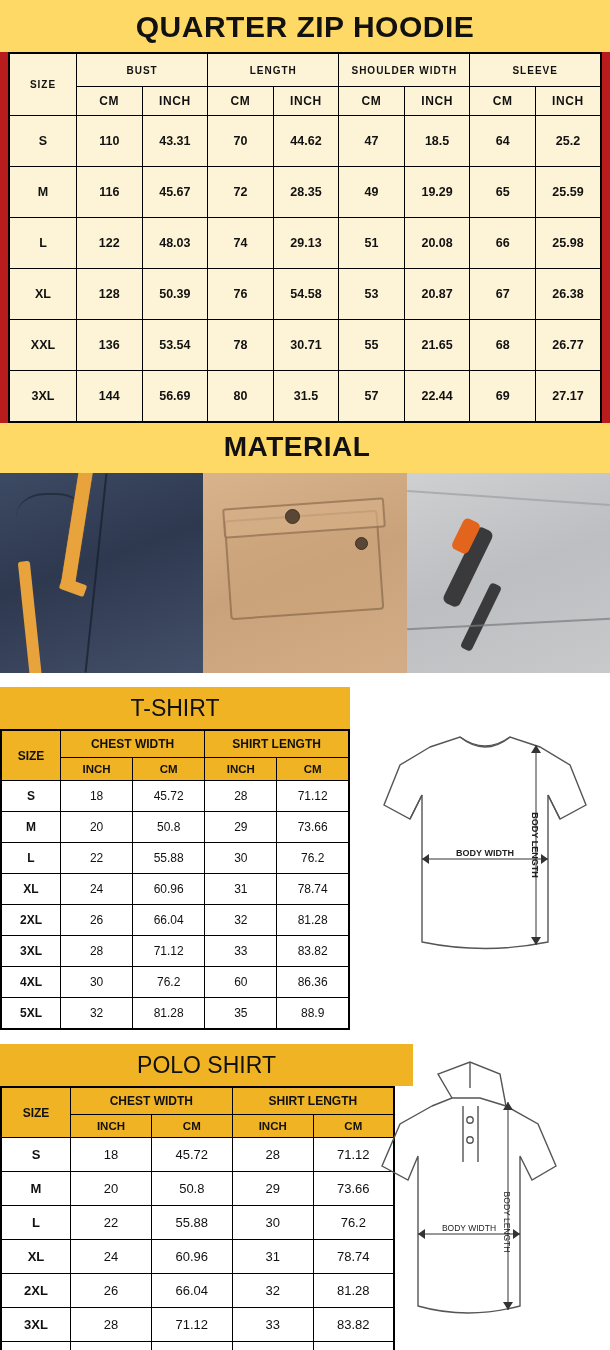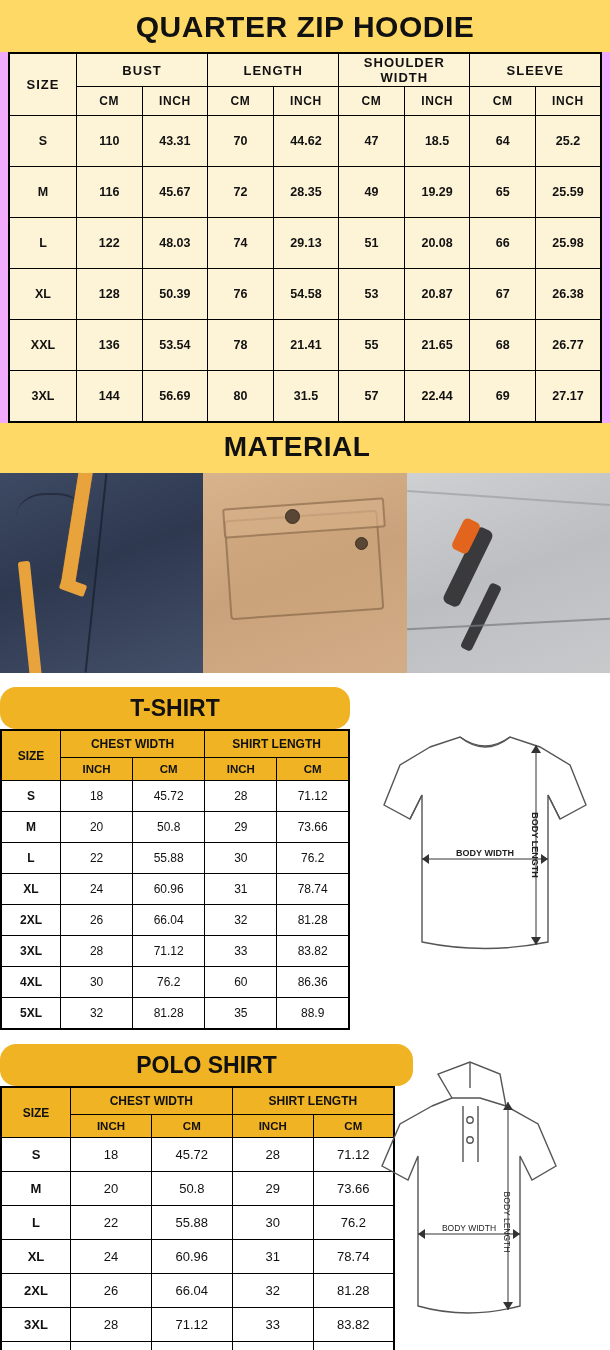--- a/index.html
+++ b/index.html
@@ -6,21 +6,21 @@
   body{
     width:610px;
     background:#ffffff;
     font-family:"Liberation Sans", sans-serif;
     color:#1a1a1a;
     -webkit-font-smoothing:antialiased;
   }
   .page{width:610px;position:relative;}
 
   
-  .hoodie-block{background:#f0abfc;padding:0;}
+  .hoodie-block{background:#b91c1c;padding:0;}
   .title-bar{
     background:#ffd966;
     text-align:center;
     font-weight:bold;
     letter-spacing:.5px;
   }
   .hoodie-title{
     font-size:30px;
     padding:10px 0 8px 0;
     color:#111;
@@ -36,21 +36,21 @@
   .hoodie-table td,.hoodie-table th{
     border:1px solid #000;
     text-align:center;
     font-size:12px;
     font-weight:bold;
     color:#111;
     padding:0;
   }
   .hoodie-table .hdr td{
     height:32px;
-    font-size:13px;
+    font-size:10px;
     letter-spacing:1px;
   }
   .hoodie-table .sub td{
     height:28px;
     font-size:12px;
     letter-spacing:.6px;
   }
   .hoodie-table .body td{
     height:50px;
     font-weight:bold;
@@ -110,21 +110,21 @@
     position:absolute;left:50px;top:46px;width:18px;height:34px;
     background:#e2641d;border-radius:5px;transform:rotate(26deg);
   }
   .grey-seam{position:absolute;left:0;top:150px;width:203px;height:2px;background:rgba(120,122,126,.7);transform:rotate(-3deg);}
   .grey-seam2{position:absolute;left:0;top:24px;width:203px;height:2px;background:rgba(150,152,156,.6);transform:rotate(4deg);}
 
   
   .shirt-section{position:relative;width:610px;background:#fff;}
   .shirt-head{
     background:#f0b323;
-    text-align:center;font-weight:bold;color:#111;border-radius:16px;
+    text-align:center;font-weight:normal;color:#111;
   }
   .tshirt-head{width:350px;font-size:23px;padding:8px 0 7px;}
   .polo-head{width:395px;font-size:23px;padding:8px 9px 7px;}
 
   .shirt-table{
     border:2px solid #000;table-layout:fixed;background:#fff;
   }
   .tshirt-table{width:350px;}
   .polo-table{width:395px;}
   .shirt-table td{
@@ -212,21 +212,21 @@
         <td>53</td>
         <td>20.87</td>
         <td>67</td>
         <td>26.38</td>
       </tr>
       <tr class="body">
         <td class="sizecell">XXL</td>
         <td>136</td>
         <td>53.54</td>
         <td>78</td>
-        <td>21.41</td>
+        <td>30.71</td>
         <td>55</td>
         <td>21.65</td>
         <td>68</td>
         <td>26.77</td>
       </tr>
       <tr class="body">
         <td class="sizecell">3XL</td>
         <td>144</td>
         <td>56.69</td>
         <td>80</td>

